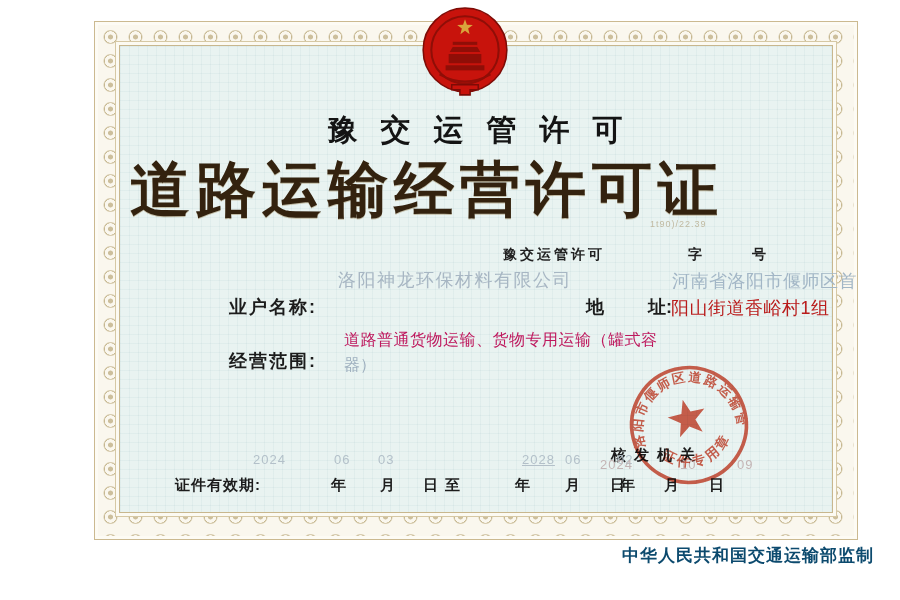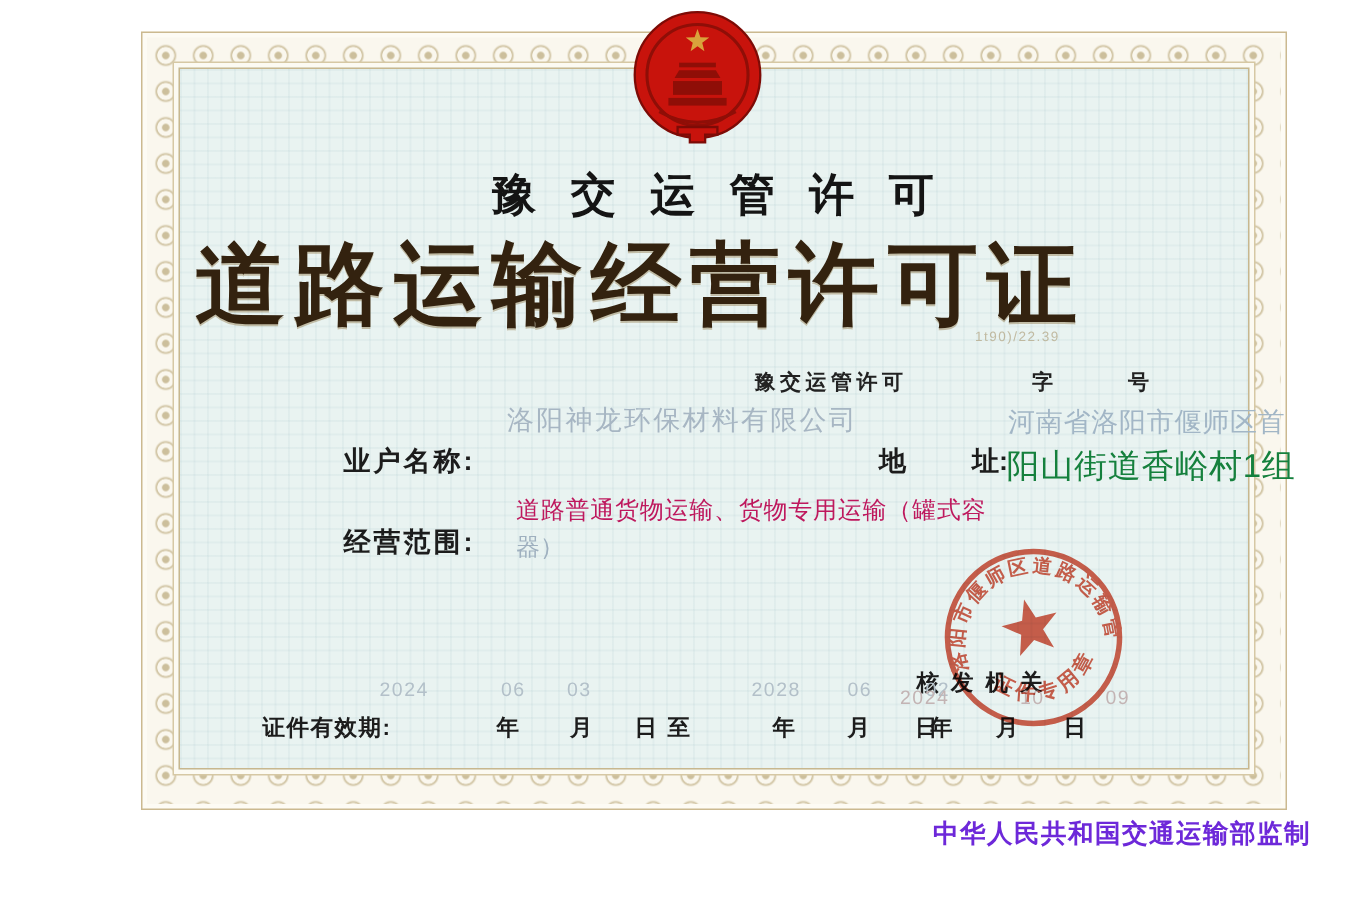--- a/index.html
+++ b/index.html
@@ -33,46 +33,46 @@
               text-shadow:0 1px 0 rgba(122,90,30,0.35);}
   
   .permit-prefix{position:absolute;left:503px;top:246px;font-size:14px;font-weight:bold;color:#222;letter-spacing:3px;}
   .permit-zi{position:absolute;left:688px;top:246px;font-size:14px;font-weight:bold;color:#222;}
   .permit-hao{position:absolute;left:752px;top:246px;font-size:14px;font-weight:bold;color:#222;}
   .print-code{position:absolute;left:650px;top:219px;font-size:9px;color:rgba(176,162,128,0.7);letter-spacing:1px;}
   
   .faint{color:#a7b6c3;}
   .owner-value{position:absolute;left:338px;top:268px;font-size:18px;letter-spacing:1.5px;}
   .addr-line1{position:absolute;left:672px;top:269px;font-size:18px;letter-spacing:0.5px;color:#a2b6c6;white-space:nowrap;}
-  .addr-line2{position:absolute;left:671px;top:296px;font-size:22px;letter-spacing:0.5px;color:#15803d;white-space:nowrap;}
+  .addr-line2{position:absolute;left:671px;top:296px;font-size:18px;letter-spacing:0.5px;color:#b91c1c;white-space:nowrap;}
   .scope-line1{position:absolute;left:344px;top:330px;font-size:16px;letter-spacing:0.5px;color:#be185d;white-space:nowrap;}
   .scope-line2{position:absolute;left:344px;top:355px;font-size:16px;color:#9fb0bf;}
   
   .lbl{font-weight:bold;color:#1c1c1c;}
   .owner-label{position:absolute;left:229px;top:295px;font-size:18px;letter-spacing:2px;}
   .addr-di{position:absolute;left:586px;top:295px;font-size:18px;}
   .addr-zhi{position:absolute;left:648px;top:295px;font-size:18px;}
   .scope-label{position:absolute;left:229px;top:349px;font-size:18px;letter-spacing:2px;}
   .issuer-label{position:absolute;left:611px;top:446px;font-size:15px;letter-spacing:8px;}
   .validity-label{position:absolute;left:175px;top:476px;font-size:15px;letter-spacing:1px;}
   .unit{position:absolute;top:476px;font-size:15px;font-weight:bold;color:#1c1c1c;}
   .u-y1{left:331px;} .u-m1{left:380px;} .u-d1{left:423px;} .u-to{left:445px;}
   .u-y2{left:515px;} .u-m2{left:565px;} .u-d2{left:610px;}
   .u-y3{left:620px;} .u-m3{left:664px;} .u-d3{left:709px;}
   
   .fdate{position:absolute;top:452px;font-size:13px;color:#b3c0c9;letter-spacing:1px;}
   .fd-sy{left:253px;} .fd-sm{left:334px;} .fd-sd{left:378px;}
-  .fd-ey{left:501px;} .fd-em{left:565px;} .fd-ed{left:617px;}
+  .fd-ey{left:522px;text-decoration:underline;} .fd-em{left:565px;} .fd-ed{left:617px;}
   .fdate2{position:absolute;top:457px;font-size:13px;color:#c3b4b4;letter-spacing:1px;}
   .fd-iy{left:600px;} .fd-im{left:680px;} .fd-id{left:737px;}
   
   .seal{position:absolute;left:616px;top:352px;width:146px;height:146px;z-index:6;
         transform:rotate(-14deg);opacity:0.85;mix-blend-mode:multiply;}
   
-  .footer{position:absolute;left:622px;top:544px;font-size:17px;font-weight:bold;color:#6d28d9;letter-spacing:1px;}
+  .footer{position:absolute;left:622px;top:544px;font-size:17px;font-weight:bold;color:#0c4a6e;letter-spacing:1px;}
 </style>
 </head>
 <body>
 
 <div class="page">
 
   <div class="frame">
     <div class="band"></div>
     <div class="inner"></div>
   </div>

